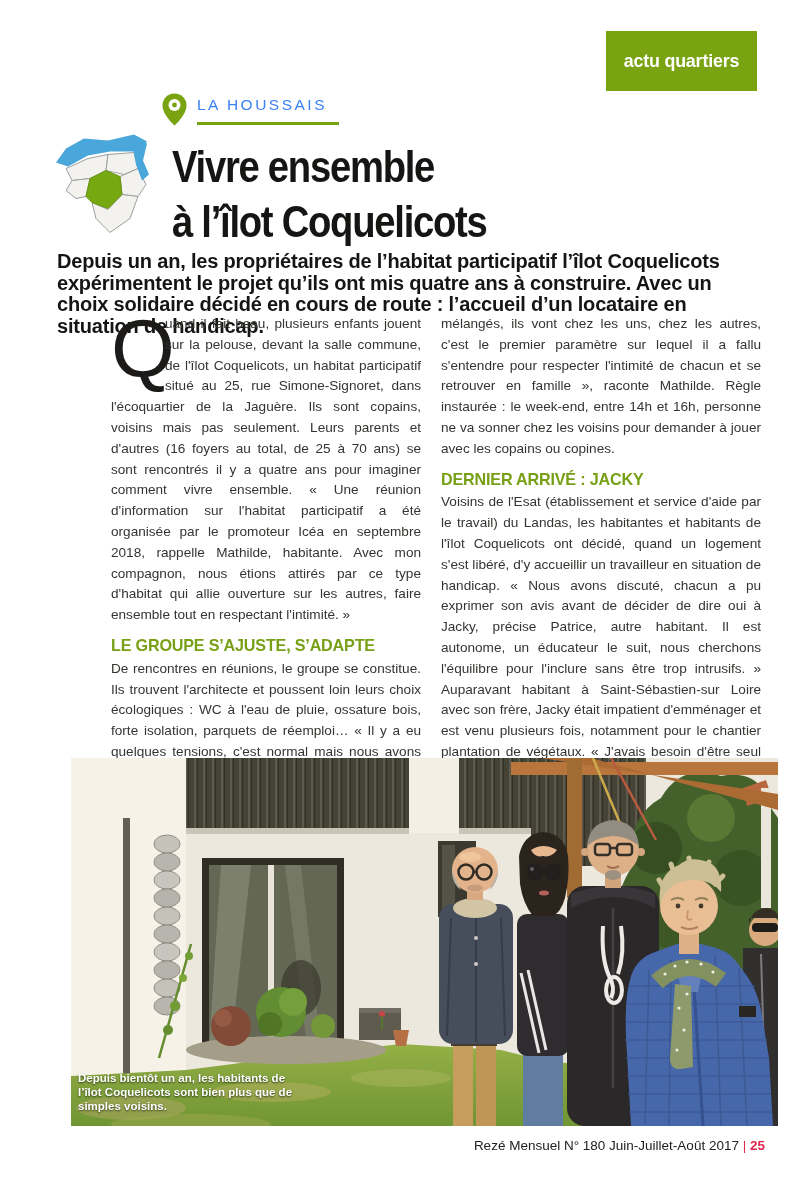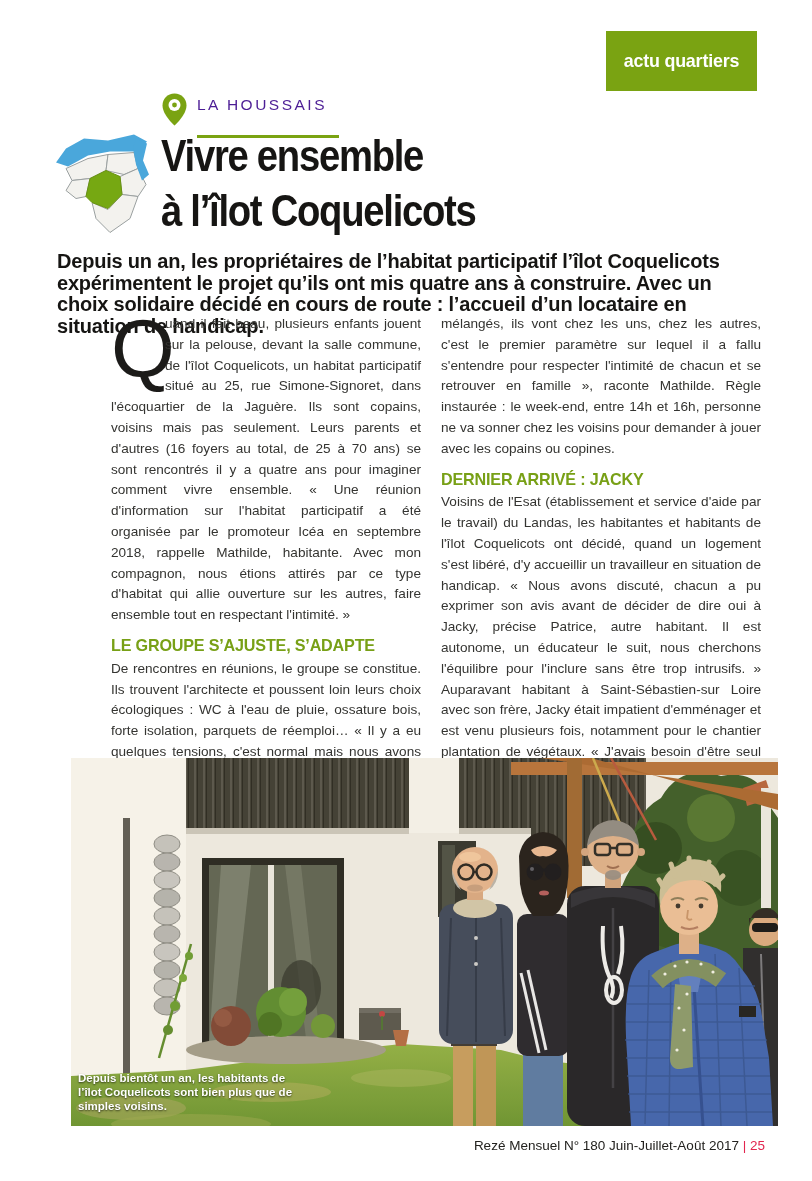--- a/index.html
+++ b/index.html
@@ -11,21 +11,21 @@
          display:flex;align-items:center;padding:16px 14px;}
   .badge span{color:#fff;font-weight:bold;font-size:19px;letter-spacing:-0.2px;
               transform:scaleX(0.94);transform-origin:center;white-space:nowrap;}
 
   
   .map{position:absolute;left:50px;top:112px;width:110px;height:126px;}
 
   
   .kicker-row{position:absolute;left:161px;top:92px;display:flex;align-items:flex-start;}
   .pin{width:27px;height:35px;margin-right:9px;}
-  .kicker{font-size:15.5px;letter-spacing:2.5px;color:#4c1d95;padding:4px 12px 21px 0;
+  .kicker{font-size:15.5px;letter-spacing:2.5px;color:#3b82f6;padding:4px 12px 8px 0;
           border-bottom:3px solid #7aa312;white-space:nowrap;}
 
   
   .headline{position:absolute;left:161px;top:128px;color:#161513;}
   .headline .line{font-weight:bold;font-size:45px;line-height:55px;letter-spacing:-1.5px;
                   transform:scaleX(0.85);transform-origin:0 0;white-space:nowrap;}
 
   
   .intro{position:absolute;left:57px;top:251px;width:708px;margin:0;
          font-weight:bold;font-size:20px;line-height:21.5px;letter-spacing:-0.2px;color:#161513;}
@@ -45,21 +45,21 @@
   
   .photo{position:absolute;left:55px;top:758px;width:769px;height:368px;margin:0;padding-left:16px;}
   .photo svg{display:block;width:707px;height:368px;}
   .caption{position:absolute;left:23px;bottom:13px;width:225px;margin:0;
            color:#ffffff;font-weight:bold;font-size:11.5px;line-height:14px;
            text-shadow:0 1px 2px rgba(0,0,0,0.65);}
 
   
   .footer{position:absolute;top:1138px;right:47px;font-size:13.5px;color:#23221f;white-space:nowrap;}
   .footer .red{color:#e2254e;}
-  .footer .pagenum{color:#e2254e;font-weight:normal;}
+  .footer .pagenum{color:#e2254e;font-weight:bold;}
 </style>
 </head>
 <body>
 
 <div class="page">
 
   <div class="badge">
     <span>actu quartiers</span>
   </div>
 
@@ -80,21 +80,21 @@
 
   <div class="kicker-row">
     <svg class="pin" viewBox="0 0 27 35">
       <path d="M13.5,1.5 C6.5,1.5 1.5,6.8 1.5,13.5 C1.5,23 13.5,33.5 13.5,33.5 C13.5,33.5 25.5,23 25.5,13.5 C25.5,6.8 20.5,1.5 13.5,1.5 Z" fill="#7aa312"></path>
       <circle cx="13.5" cy="13" r="6" fill="#ffffff"></circle>
       <circle cx="13.5" cy="13" r="2.4" fill="#7aa312"></circle>
     </svg>
     <span class="kicker">LA HOUSSAIS</span>
   </div>
 
-  <h1 class="headline" style="margin:0;">
+  <h1 class="headline" style="margin:11px;">
     <div class="line">Vivre ensemble</div>
     <div class="line">à l’îlot Coquelicots</div>
   </h1>
 
   <p class="intro">Depuis un an, les propriétaires de l’habitat participatif l’îlot Coquelicots expérimentent le projet qu’ils ont mis quatre ans à construire. Avec un choix solidaire décidé en cours de route : l’accueil d’un locataire en situation de handicap.</p>
 
   <div class="columns">
     <div class="col left">
       <p><span class="dropcap">Q</span><span class="seg">uand il fait beau, plusieurs enfants jouent sur la pelouse, devant la salle commune, de l'îlot Coquelicots, un habitat participatif situé au 25, rue Simone-Signoret, dans l'écoquartier de la Jaguère. Ils sont copains, voisins mais pas seulement. Leurs parents et d'autres (16 foyers au total, de 25 à 70 ans) se sont rencontrés il y a quatre ans pour imaginer comment vivre ensemble. </span><span class="seg it">« Une réunion d'information sur l'habitat participatif a été organisée par le promoteur Icéa en septembre 2018, </span><span class="seg">rappelle Mathilde, habitante. </span><span class="seg it">Avec mon compagnon, nous étions attirés par ce type d'habitat qui allie ouverture sur les autres, faire ensemble tout en respectant l'intimité. »</span></p>
       <h3>LE GROUPE S’AJUSTE, S’ADAPTE</h3>

